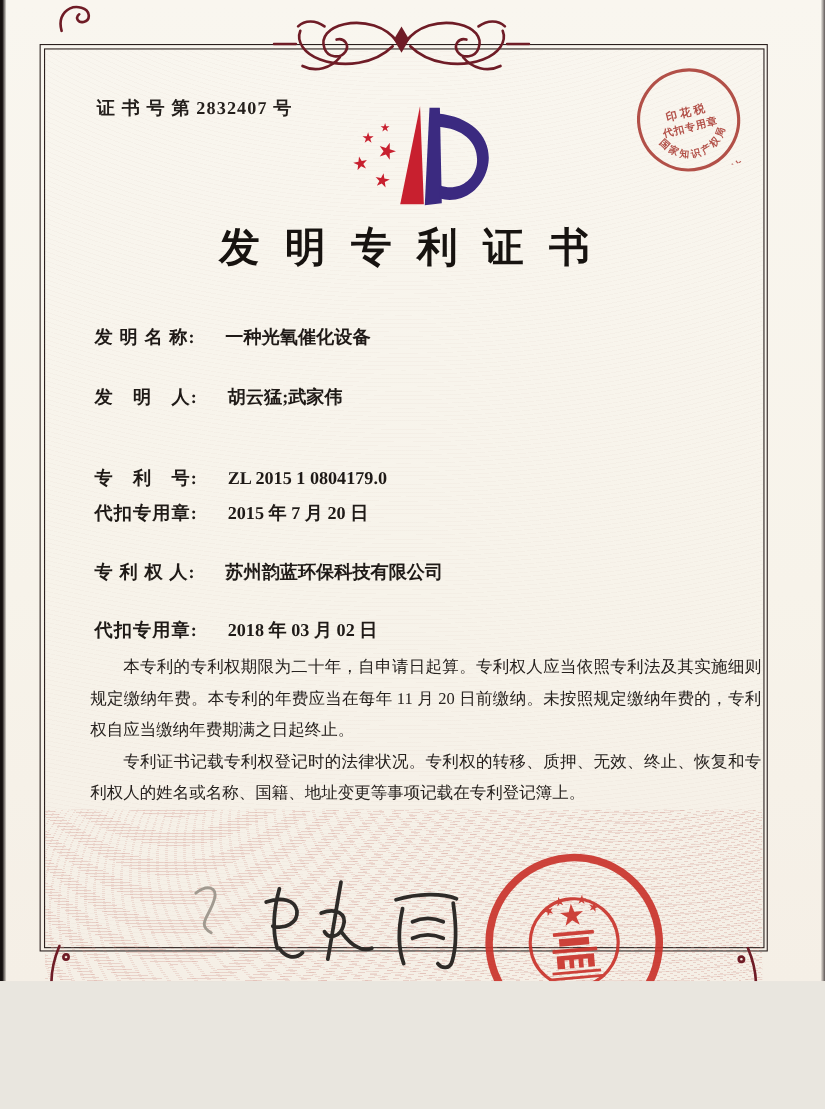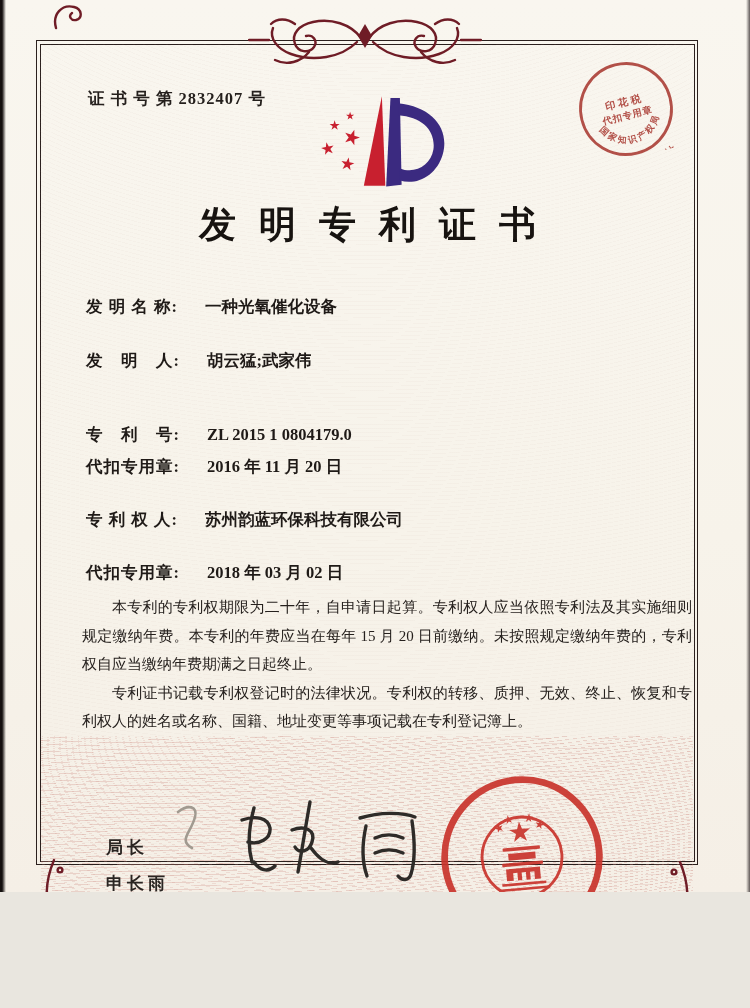--- a/index.html
+++ b/index.html
@@ -171,39 +171,35 @@
     <div class="field">
       <span class="lbl">发 明 名 称:</span><span class="val">一种光氧催化设备</span>
     </div>
     <div class="field">
       <span class="lbl">发　明　人:</span><span class="val">胡云猛;武家伟</span>
     </div>
     <div class="field">
       <span class="lbl">专　利　号:</span><span class="val">ZL 2015 1 0804179.0</span>
     </div>
     <div class="field">
-      <span class="lbl">代扣专用章:</span><span class="val">2016 年 11 月 20 日</span>
+      <span class="lbl">代扣专用章:</span><span class="val">2015 年 7 月 20 日</span>
     </div>
     <div class="field">
       <span class="lbl">专 利 权 人:</span><span class="val">苏州韵蓝环保科技有限公司</span>
     </div>
     <div class="field">
       <span class="lbl">代扣专用章:</span><span class="val">2018 年 03 月 02 日</span>
     </div>
   </div>
 
   <div class="body-text">
-    <p>本专利的专利权期限为二十年，自申请日起算。专利权人应当依照专利法及其实施细则规定缴纳年费。本专利的年费应当在每年 15 月 20 日前缴纳。未按照规定缴纳年费的，专利权自应当缴纳年费期满之日起终止。</p>
+    <p>本专利的专利权期限为二十年，自申请日起算。专利权人应当依照专利法及其实施细则规定缴纳年费。本专利的年费应当在每年 11 月 20 日前缴纳。未按照规定缴纳年费的，专利权自应当缴纳年费期满之日起终止。</p>
     <p>专利证书记载专利权登记时的法律状况。专利权的转移、质押、无效、终止、恢复和专利权人的姓名或名称、国籍、地址变更等事项记载在专利登记簿上。</p>
   </div>
 
-  <div class="signer">
-    <div>局长</div>
-    <div>申长雨</div>
-  </div>
 
   <svg class="signature" viewBox="0 0 268 108">
     <g fill="none" stroke="#2e2b28" stroke-width="3.4" stroke-linecap="round" stroke-linejoin="round">
       <path d="M16,22 C26,14 36,16 33,27 C29,43 16,50 30,58" stroke="#a19a90" stroke-width="2.6"></path>
       <path d="M92,18 C87,36 85,54 90,72 M80,30 C94,25 106,28 108,38 C109,49 97,55 86,52 M92,72 C97,80 106,83 113,76"></path>
       <path d="M148,12 C144,34 140,60 136,82 M130,40 C143,35 154,40 150,52 C147,62 137,64 133,57 M149,58 C157,69 167,76 176,72"></path>
       <path d="M198,28 C218,22 240,22 253,27 M204,36 C200,54 200,72 205,86 M250,31 C253,52 253,71 249,84 C247,91 240,91 236,86 M213,48 C222,44 232,44 241,48 M213,63 C222,59 232,59 241,63"></path>
     </g>
   </svg>
 

